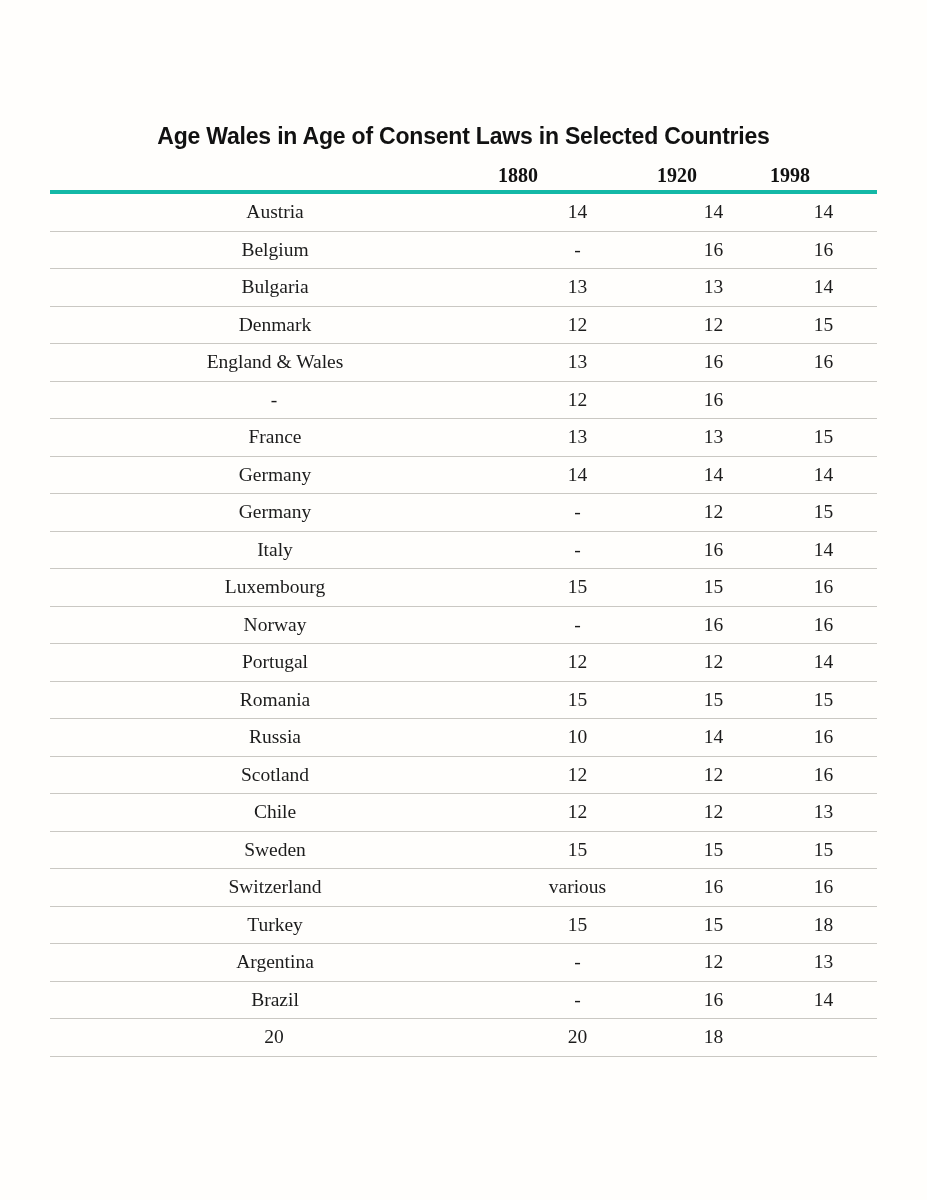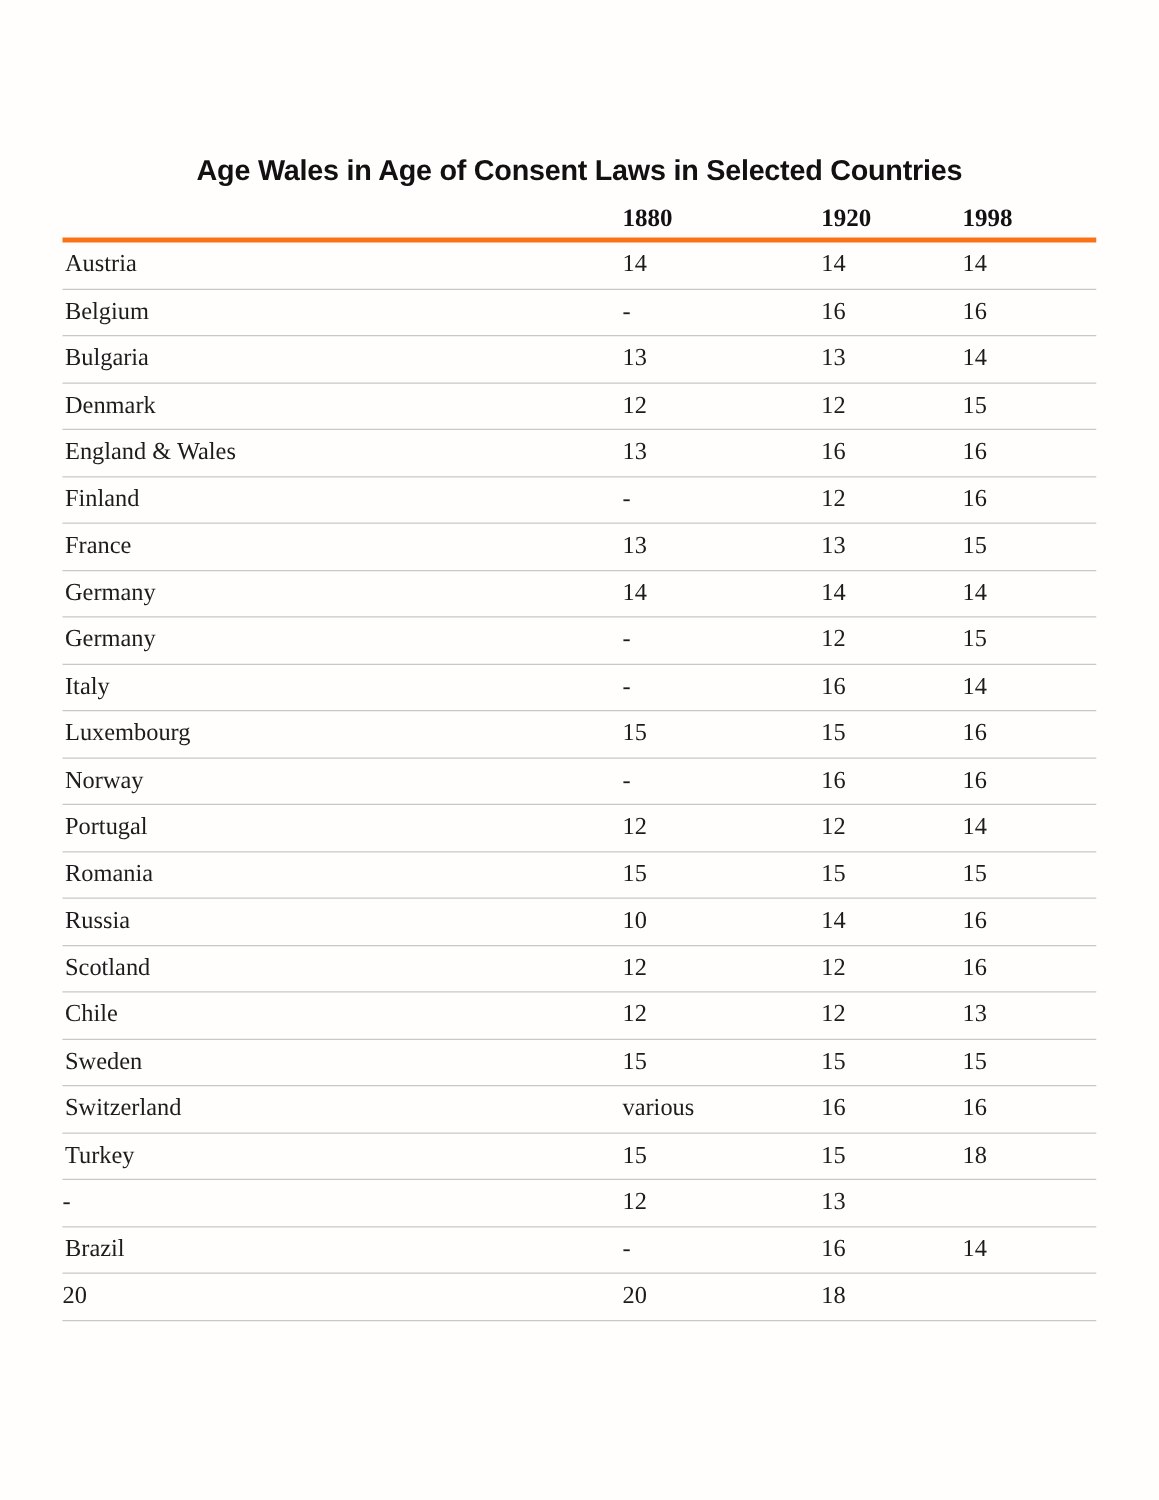--- a/index.html
+++ b/index.html
@@ -35,32 +35,33 @@
     width: 827px;
   }
   .grid-row {
     display: grid;
     grid-template-columns: 448px 159px 113px 107px;
     align-items: center;
     box-sizing: border-box;
   }
   .header-row {
     height: 34px;
-    border-bottom: 4px solid #f97316;
+    border-bottom: 4px solid #14b8a6;
     font-weight: bold;
     font-size: 20px;
     color: #111;
   }
   .header-cell {
     padding-left: 0;
   }
   .data-row {
     height: 37.5px;
     border-bottom: 1px solid #cac8c3;
     font-size: 19.5px;
+    text-align: center;
   }
   .cell-country {
     padding-left: 2px;
   }
   .cell-val {
     padding-left: 0;
   }
 </style>
 </head>
 <body>
@@ -108,21 +109,20 @@
   </div>
 
   <div class="grid-row data-row">
     <div class="cell-country">England &amp; Wales</div>
     <div class="cell-val">13</div>
     <div class="cell-val">16</div>
     <div class="cell-val">16</div>
   </div>
 
   <div class="grid-row data-row">
-    <div class="cell-country">Finland</div>
     <div class="cell-val">-</div>
     <div class="cell-val">12</div>
     <div class="cell-val">16</div>
   </div>
 
   <div class="grid-row data-row">
     <div class="cell-country">France</div>
     <div class="cell-val">13</div>
     <div class="cell-val">13</div>
     <div class="cell-val">15</div>
@@ -213,20 +213,21 @@
   </div>
 
   <div class="grid-row data-row">
     <div class="cell-country">Turkey</div>
     <div class="cell-val">15</div>
     <div class="cell-val">15</div>
     <div class="cell-val">18</div>
   </div>
 
   <div class="grid-row data-row">
+    <div class="cell-country">Argentina</div>
     <div class="cell-val">-</div>
     <div class="cell-val">12</div>
     <div class="cell-val">13</div>
   </div>
 
   <div class="grid-row data-row">
     <div class="cell-country">Brazil</div>
     <div class="cell-val">-</div>
     <div class="cell-val">16</div>
     <div class="cell-val">14</div>

